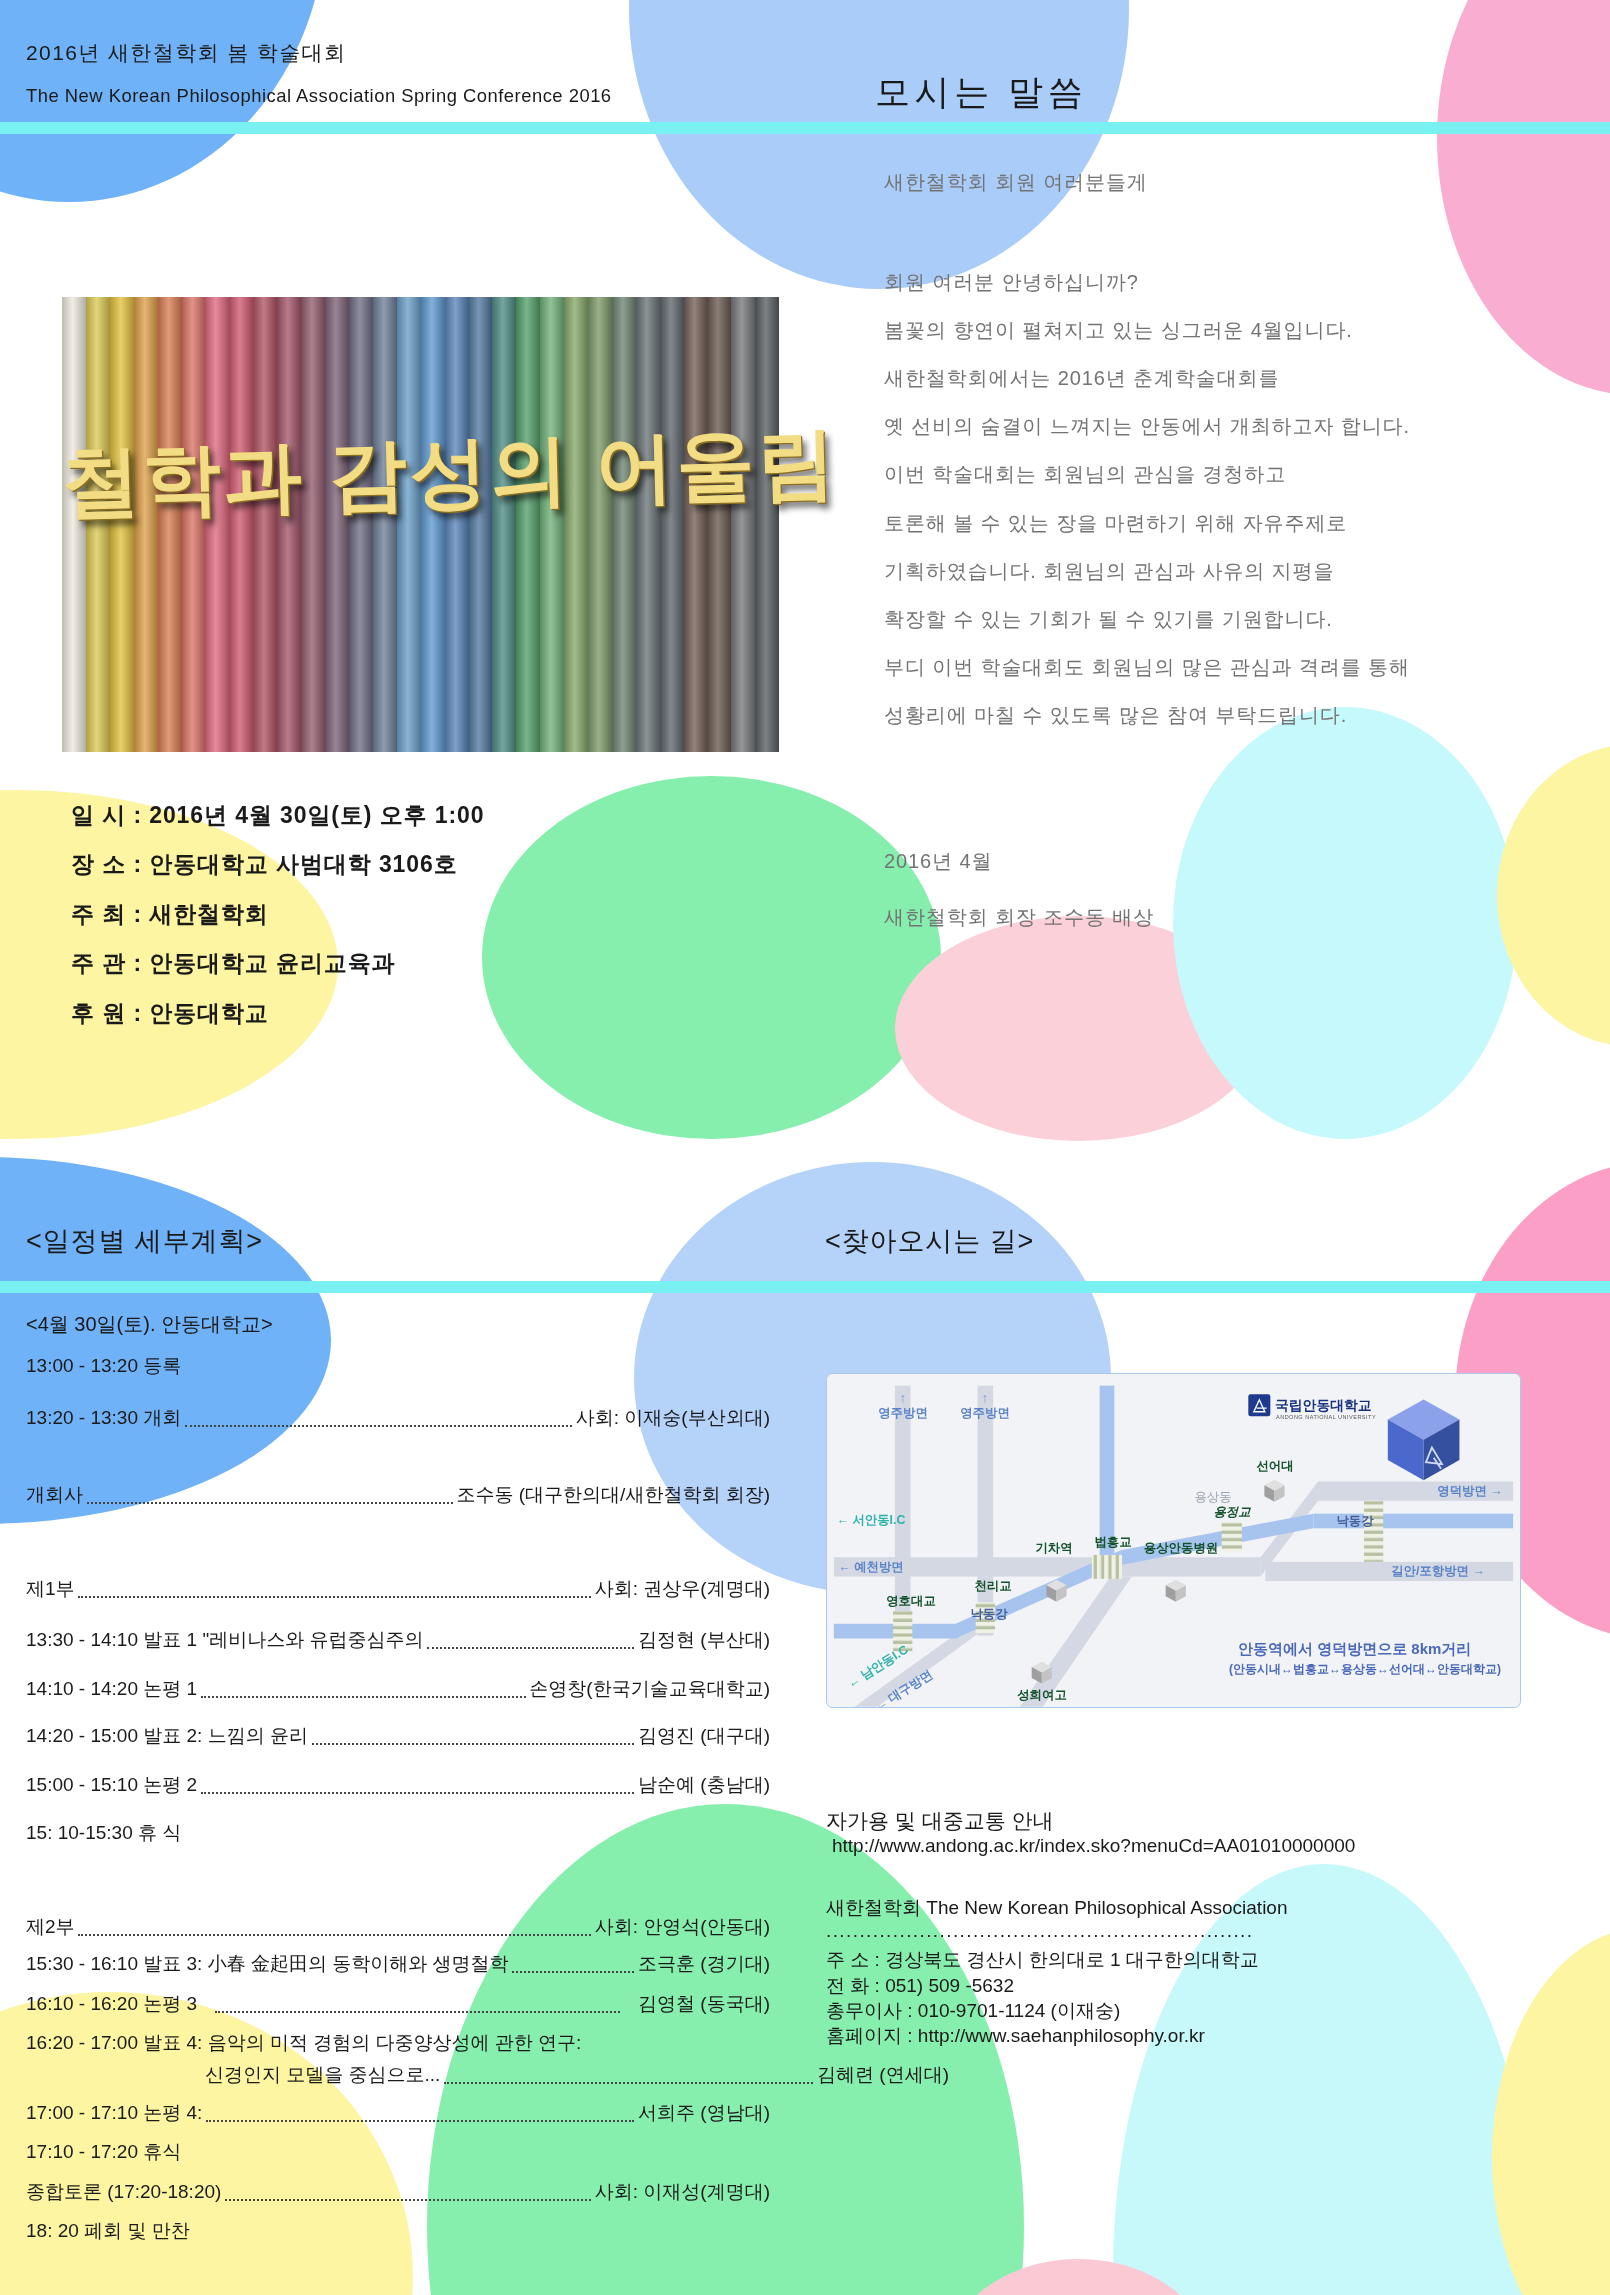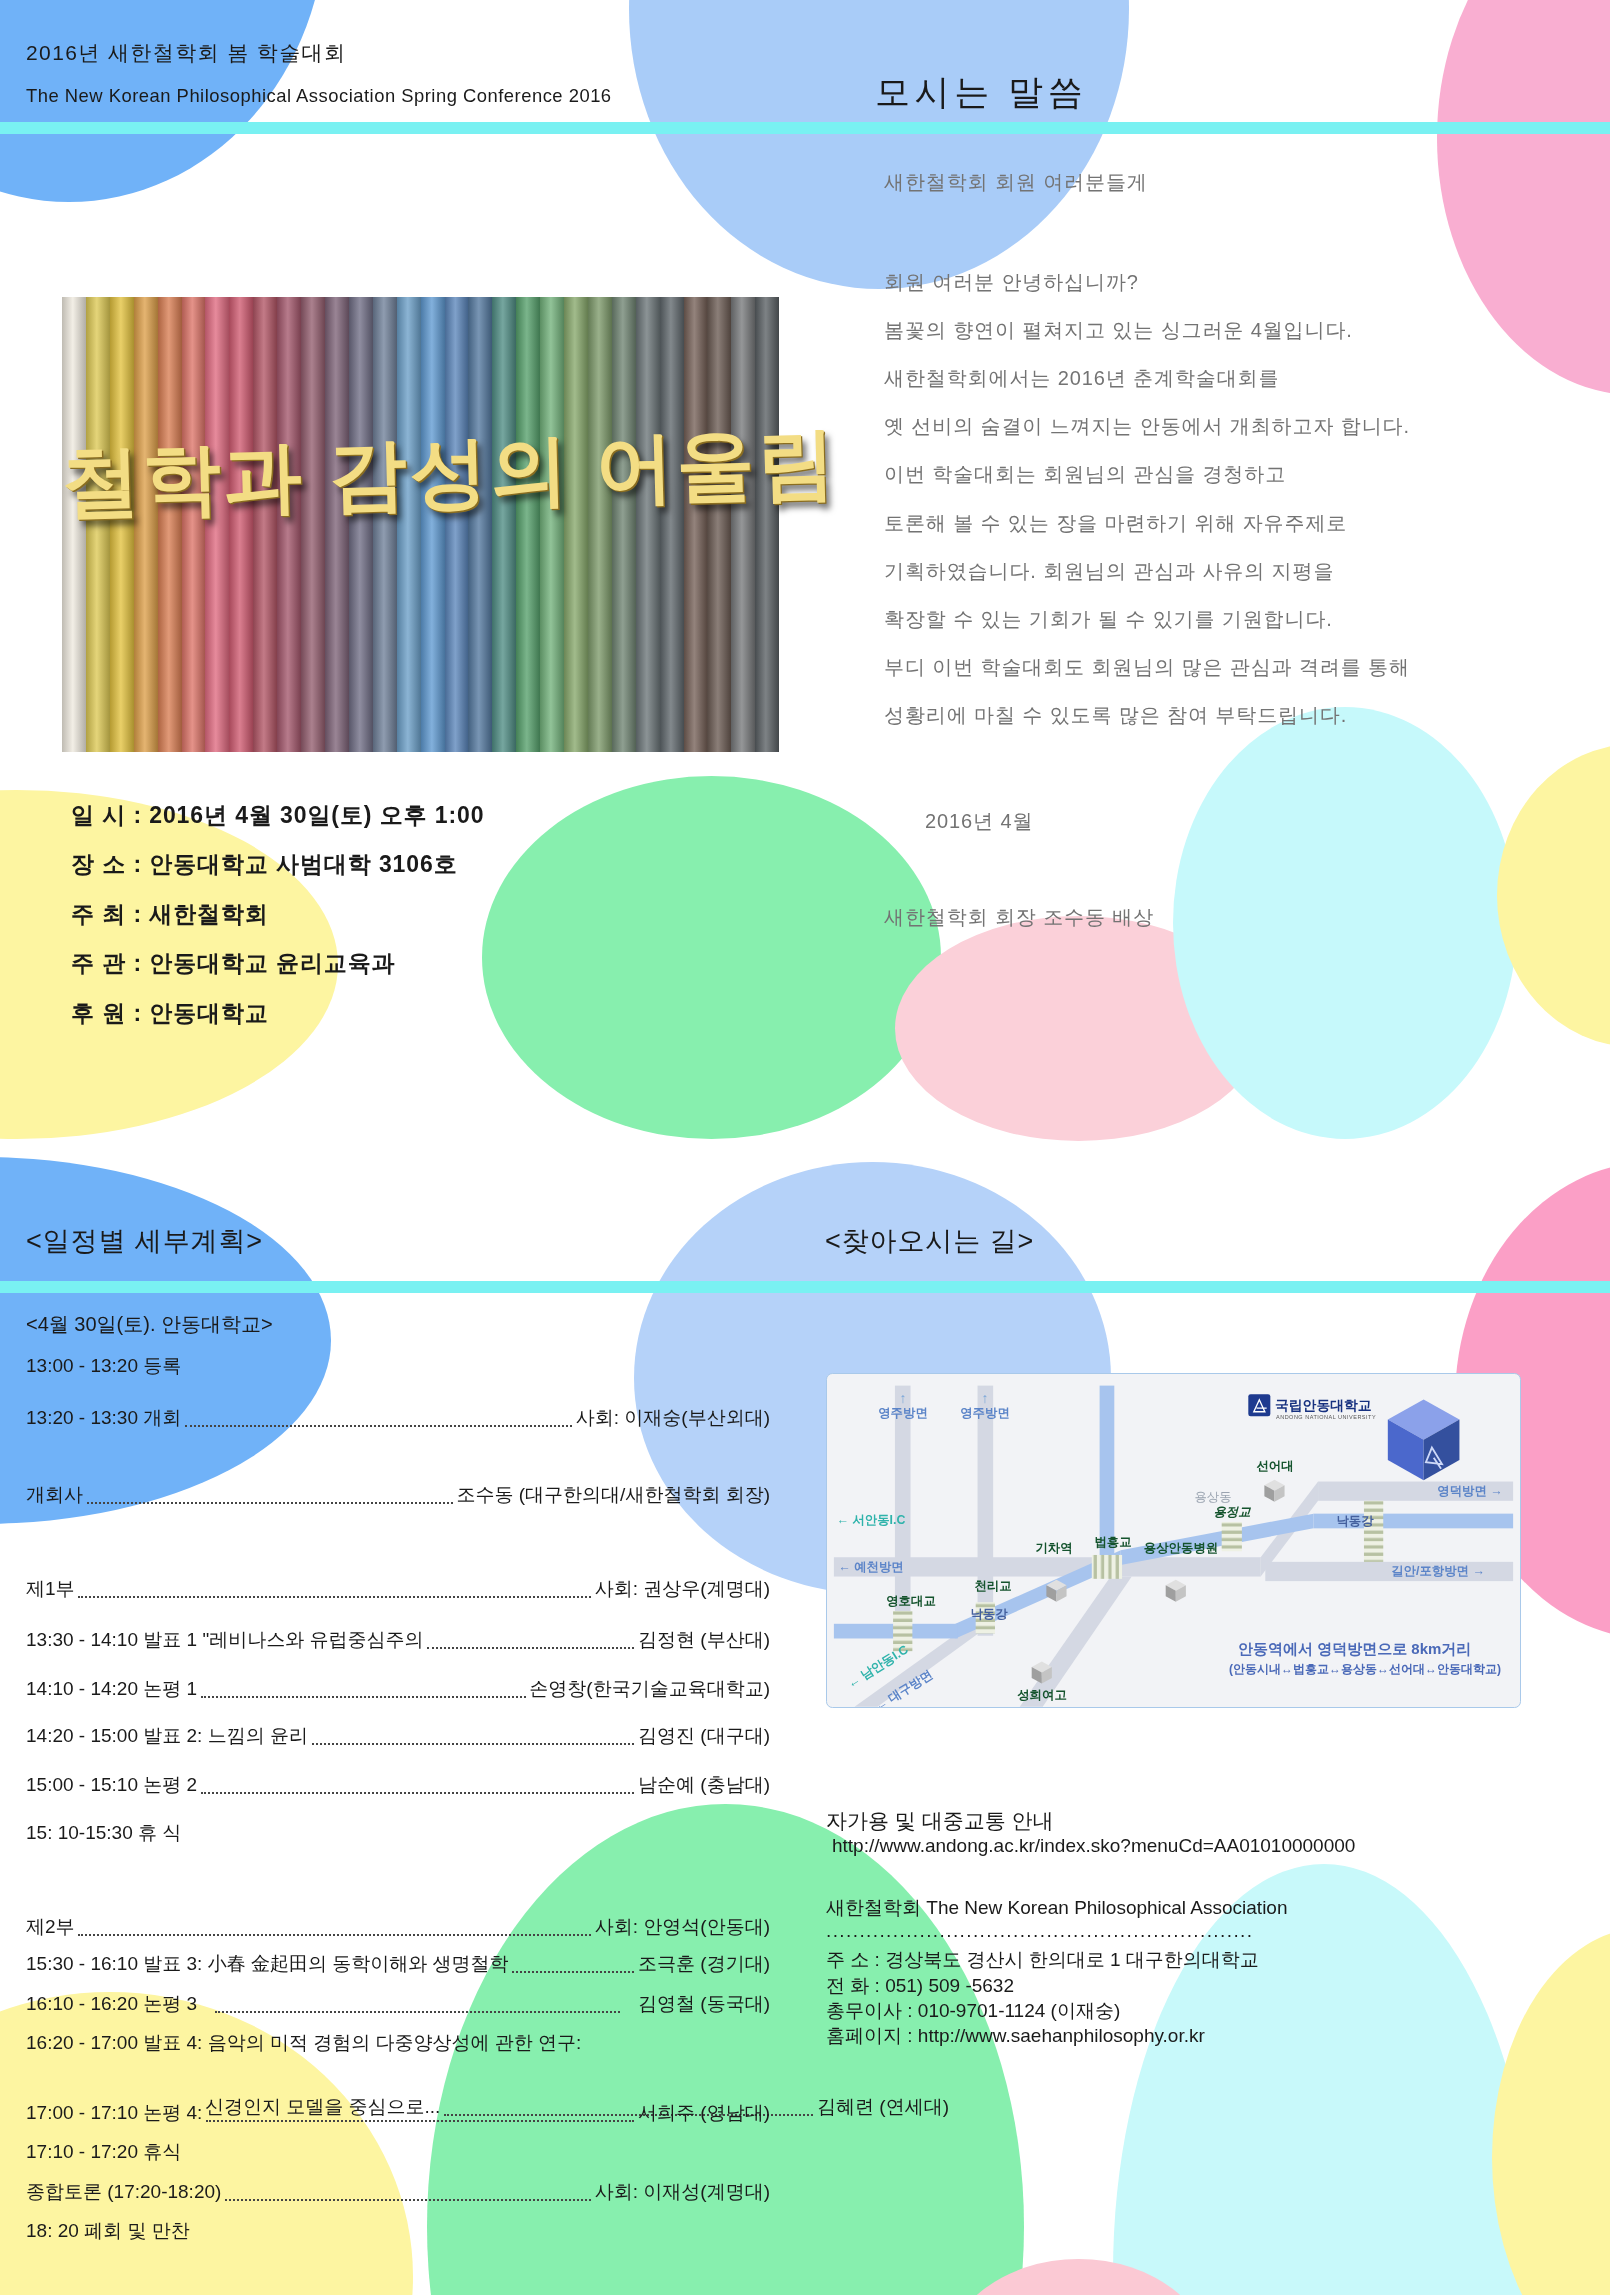--- a/index.html
+++ b/index.html
@@ -137,21 +137,21 @@
       <div class="letter-line" style="top: 269px;">회원 여러분 안녕하십니까?</div>
       <div class="letter-line" style="top: 317px;">봄꽃의 향연이 펼쳐지고 있는 싱그러운 4월입니다.</div>
       <div class="letter-line" style="top: 365px;">새한철학회에서는 2016년 춘계학술대회를</div>
       <div class="letter-line" style="top: 413px;">옛 선비의 숨결이 느껴지는 안동에서 개최하고자 합니다.</div>
       <div class="letter-line" style="top: 461px;">이번 학술대회는 회원님의 관심을 경청하고</div>
       <div class="letter-line" style="top: 510px;">토론해 볼 수 있는 장을 마련하기 위해 자유주제로</div>
       <div class="letter-line" style="top: 558px;">기획하였습니다. 회원님의 관심과 사유의 지평을</div>
       <div class="letter-line" style="top: 606px;">확장할 수 있는 기회가 될 수 있기를 기원합니다.</div>
       <div class="letter-line" style="top: 654px;">부디 이번 학술대회도 회원님의 많은 관심과 격려를 통해</div>
       <div class="letter-line" style="top: 702px;">성황리에 마칠 수 있도록 많은 참여 부탁드립니다.</div>
-      <div class="letter-line" style="top: 808px; margin-left: 41px;">2016년 4월</div>
+      <div class="letter-line" style="top: 848px;">2016년 4월</div>
       <div class="letter-line" style="top: 904px;">새한철학회 회장 조수동 배상</div>
     </div>
 
   <div class="sec-head" style="left:26px;">&lt;일정별 세부계획&gt;</div>
   <div class="sec-head" style="left:825px;">&lt;찾아오시는 길&gt;</div>
   <div class="sub-head">&lt;4월 30일(토). 안동대학교&gt;</div>
 
   <div id="schedule-rows">
       <div class="sched-row" style="top: 1353px;">
         <span class="left">13:00 - 13:20 등록</span>
@@ -205,21 +205,21 @@
         <span class="right">조극훈 (경기대)</span>
       </div>
       <div class="sched-row" style="top: 1991px; gap: 14px;">
         <span class="left">16:10 - 16:20 논평 3</span>
         <span class="dots"></span>
         <span class="right">김영철 (동국대)</span>
       </div>
       <div class="sched-row" style="top: 2030px;">
         <span class="left">16:20 - 17:00 발표 4: 음악의 미적 경험의 다중양상성에 관한 연구:</span>
       </div>
-      <div class="sched-row" style="top: 2062px; padding-left: 179px; margin-top: 32px;">
+      <div class="sched-row" style="top: 2062px; padding-left: 179px;">
         <span class="left">신경인지 모델을 중심으로...</span>
         <span class="dots"></span>
         <span class="right">김혜련 (연세대)</span>
       </div>
       <div class="sched-row" style="top: 2100px;">
         <span class="left">17:00 - 17:10 논평 4:</span>
         <span class="dots"></span>
         <span class="right">서희주 (영남대)</span>
       </div>
       <div class="sched-row" style="top: 2139px;">

